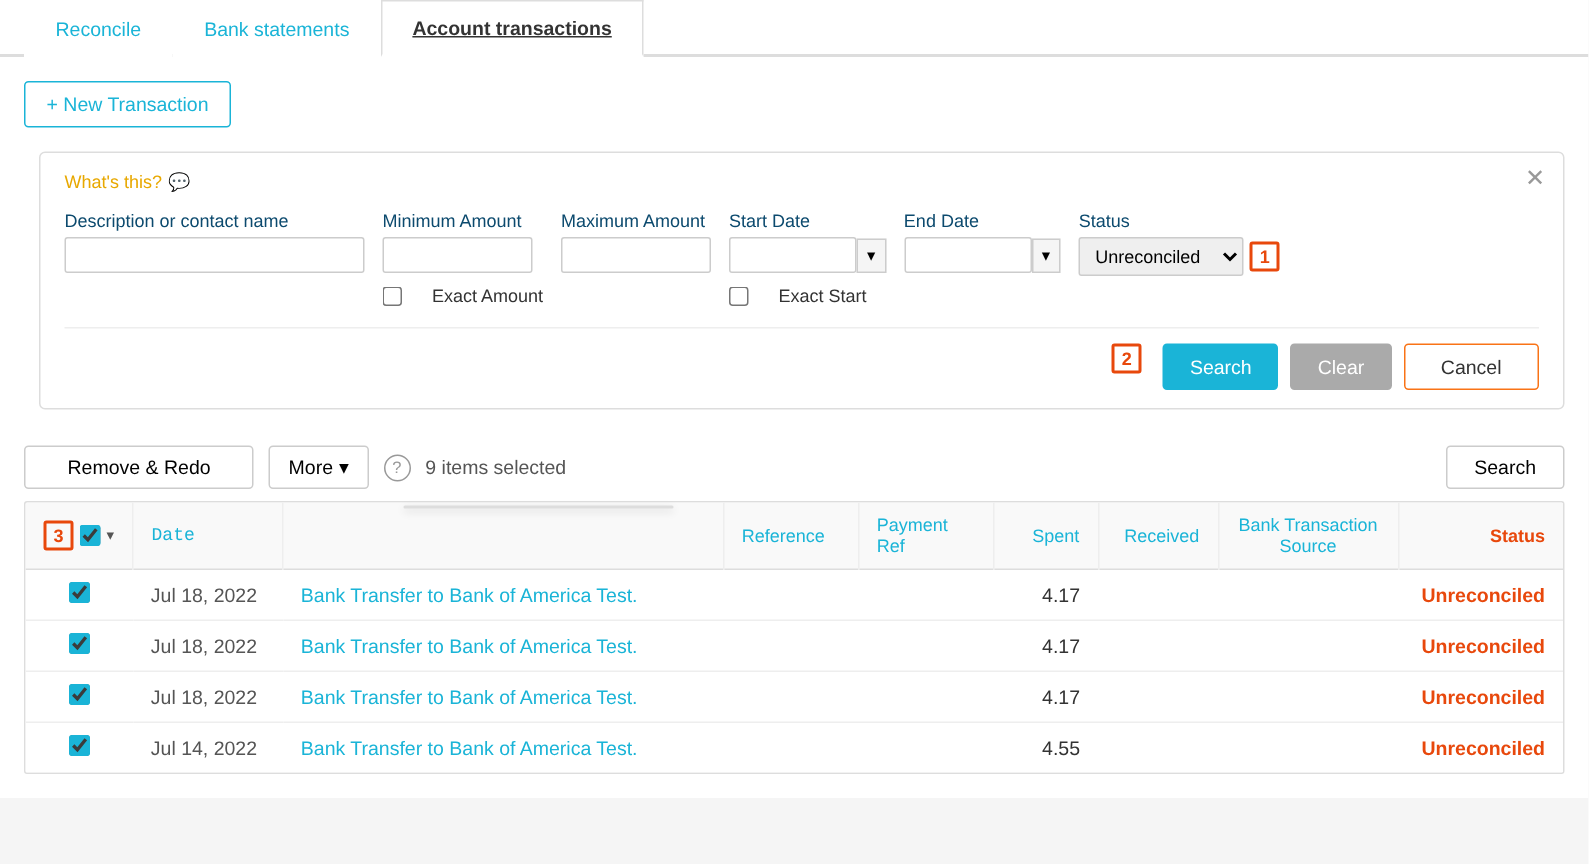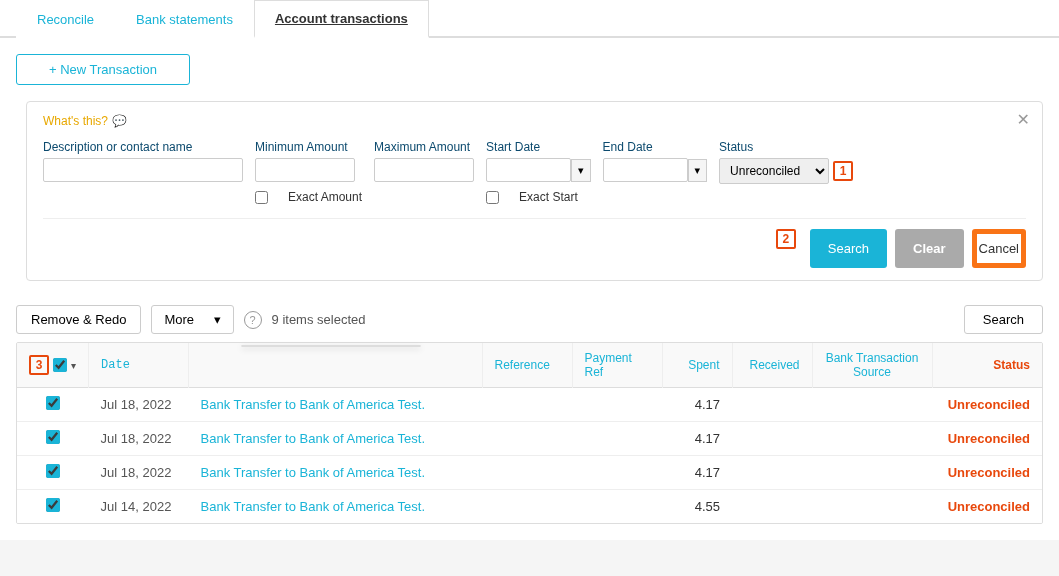--- a/index.html
+++ b/index.html
@@ -29,21 +29,21 @@
       text-decoration: underline;
     }
 
     .main-area {
       background: #fff;
       padding: 16px;
     }
 
     .new-transaction-btn {
       display: inline-block;
-      padding: 7px 32px;
+      padding: 7px 14px;
       border: 1px solid #1ab4d7;
       color: #1ab4d7;
       background: #fff;
       cursor: pointer;
       font-size: 13px;
       border-radius: 3px;
       margin-bottom: 16px;
     }
 
     .filter-panel {
@@ -137,27 +137,26 @@
       font-size: 13px;
     }
     .btn-clear {
       background: #aaa;
       color: #fff;
       border: none;
       padding: 7px 18px;
       border-radius: 3px;
       cursor: pointer;
       font-size: 13px;
-      font-weight: bold;
     }
     .btn-cancel {
       background: #fff;
       color: #333;
-      border: 5px solid #f97316;
-      padding: 7px 2px;
+      border: 1px solid #f97316;
+      padding: 7px 24px;
       border-radius: 3px;
       cursor: pointer;
       font-size: 13px;
     }
     .badge-2 {
       display: inline-flex;
       align-items: center;
       justify-content: center;
       width: 20px;
       height: 20px;
@@ -173,35 +172,35 @@
       display: flex;
       align-items: center;
       gap: 10px;
       margin-bottom: 0;
       padding: 8px 0;
       position: relative;
     }
     .btn-remove-redo {
       background: #fff;
       border: 1px solid #ccc;
-      padding: 6px 14px;
+      padding: 6px 28px;
       border-radius: 3px;
       cursor: pointer;
       font-size: 13px;
     }
     .btn-more {
       background: #fff;
       border: 1px solid #ccc;
       padding: 6px 12px;
       border-radius: 3px;
       cursor: pointer;
       font-size: 13px;
       display: flex;
       align-items: center;
-      gap: 20px;
+      gap: 4px;
     }
     .help-icon {
       display: inline-flex;
       align-items: center;
       justify-content: center;
       width: 18px;
       height: 18px;
       border: 1px solid #999;
       border-radius: 50%;
       color: #999;

